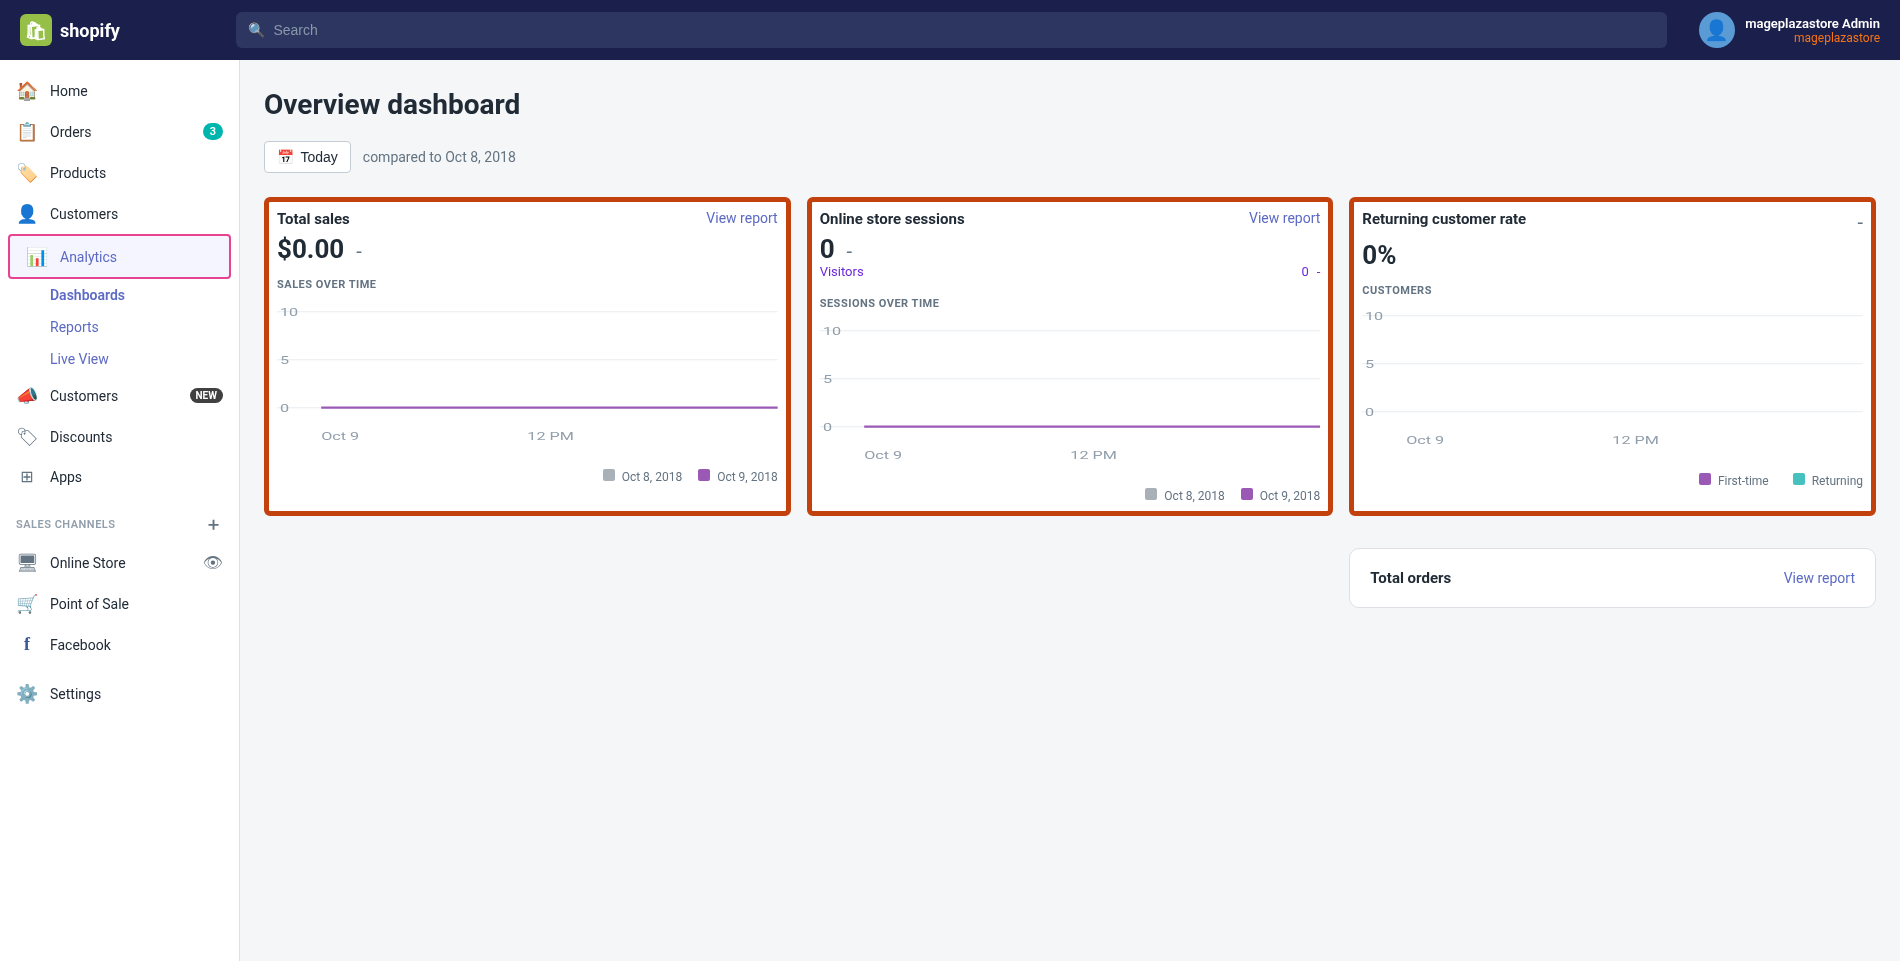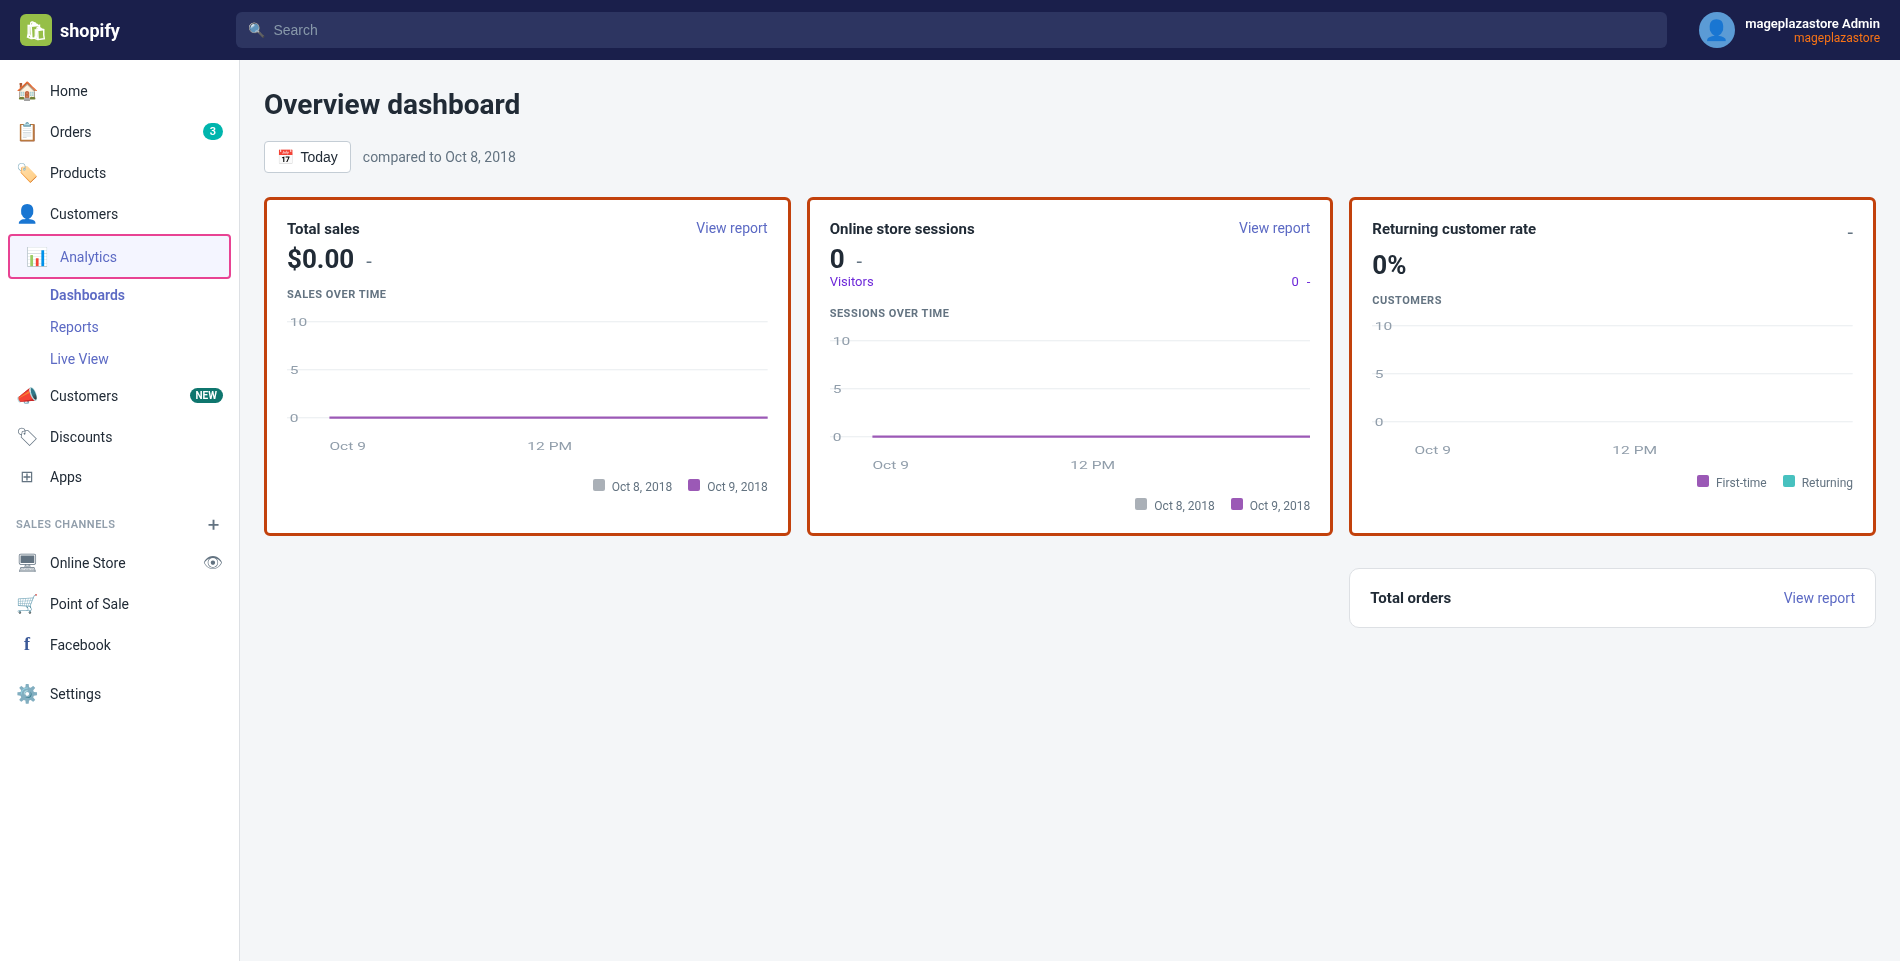--- a/index.html
+++ b/index.html
@@ -110,21 +110,21 @@
     .nav-label { flex: 1; }
     .badge {
       background: #00b5ad;
       color: white;
       border-radius: 10px;
       font-size: 11px;
       padding: 2px 7px;
       font-weight: 600;
     }
     .badge-new {
-      background: #0f766e;
+      background: #404040;
       color: white;
       border-radius: 10px;
       font-size: 10px;
       padding: 2px 6px;
       font-weight: 700;
       text-transform: uppercase;
     }
     .sub-nav-item {
       padding: 8px 16px 8px 50px;
       font-size: 14px;
@@ -183,23 +183,23 @@
 
     
     .cards-row {
       display: grid;
       grid-template-columns: 1fr 1fr 1fr;
       gap: 16px;
       margin-bottom: 16px;
     }
     .card {
       background: white;
-      border: 3px solid #c2410c;
+      border: 5px solid #c2410c;
       border-radius: 6px;
-      padding: 20px;
+      padding: 8px;
       overflow: hidden;
     }
     .card-header {
       display: flex;
       justify-content: space-between;
       align-items: flex-start;
       margin-bottom: 6px;
     }
     .card-title {
       font-size: 15px;
@@ -295,24 +295,25 @@
       font-weight: 700;
       color: #637381;
       text-transform: uppercase;
       letter-spacing: 0.5px;
       margin-top: 14px;
       margin-bottom: 8px;
     }
 
     .returning-legend {
       display: flex;
-      gap: 16px;
+      gap: 24px;
       font-size: 12px;
       color: #637381;
       align-items: center;
+      margin-top: 8px;
       justify-content: flex-end;
     }
   </style>
 </head>
 <body>
 
 <nav class="top-nav">
   <div class="logo-area">
     <div class="logo-icon">🛍</div>
     <span>shopify</span>

